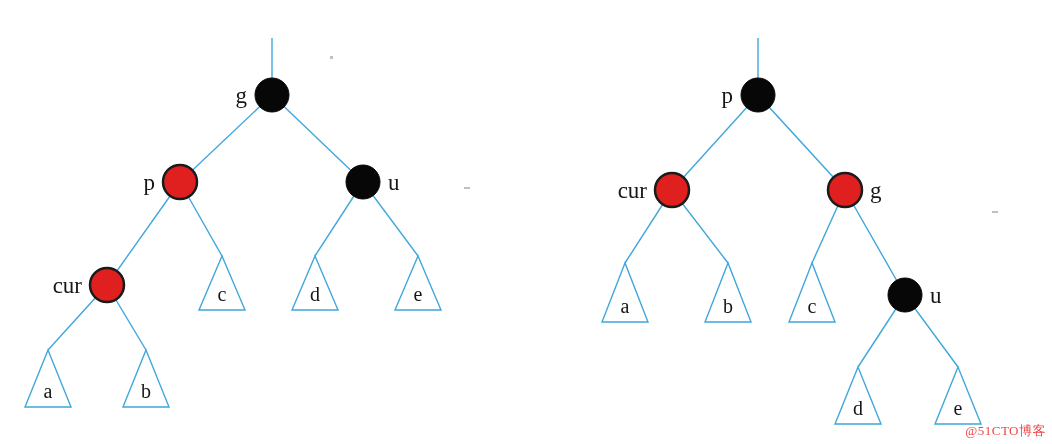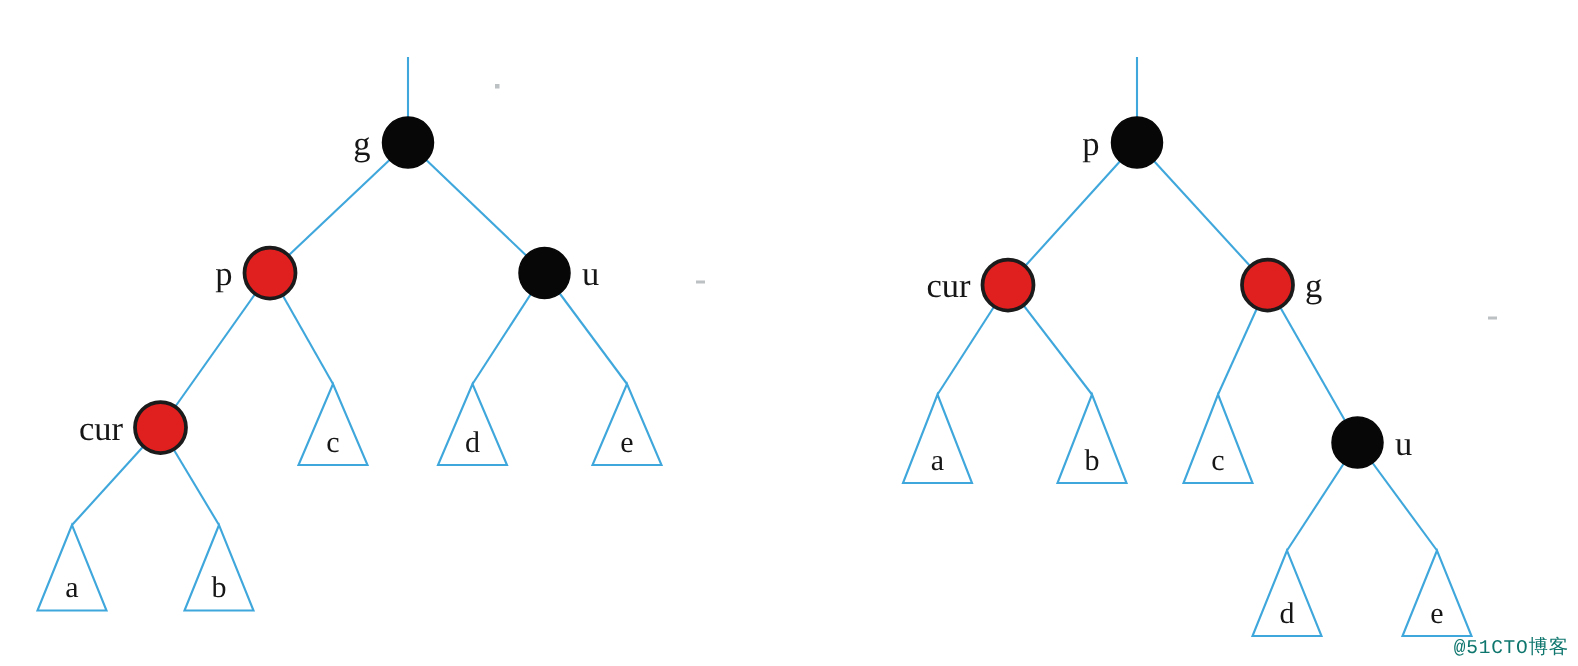--- a/index.html
+++ b/index.html
@@ -19,23 +19,23 @@
   }
   .tri-label {
     font-family: "Liberation Serif", serif;
     font-size: 20px;
     fill: #161616;
   }
   .watermark {
     position: absolute;
     right: 6px;
     bottom: 4px;
-    font-family: Liberation Mono, monospace;
+    font-family: Liberation Serif, serif;
     font-size: 13px;
-    color: #0f766e;
+    color: #ef4444;
     letter-spacing: 0.5px;
   }
 </style>
 </head>
 <body>
 
 <div class="canvas">
   <svg id="diagram" width="1052" height="444" viewBox="0 0 1052 444">
       <g>
         <line x1="272" y1="38" x2="272" y2="78" stroke="#3fa7db" stroke-width="1.4"></line>

